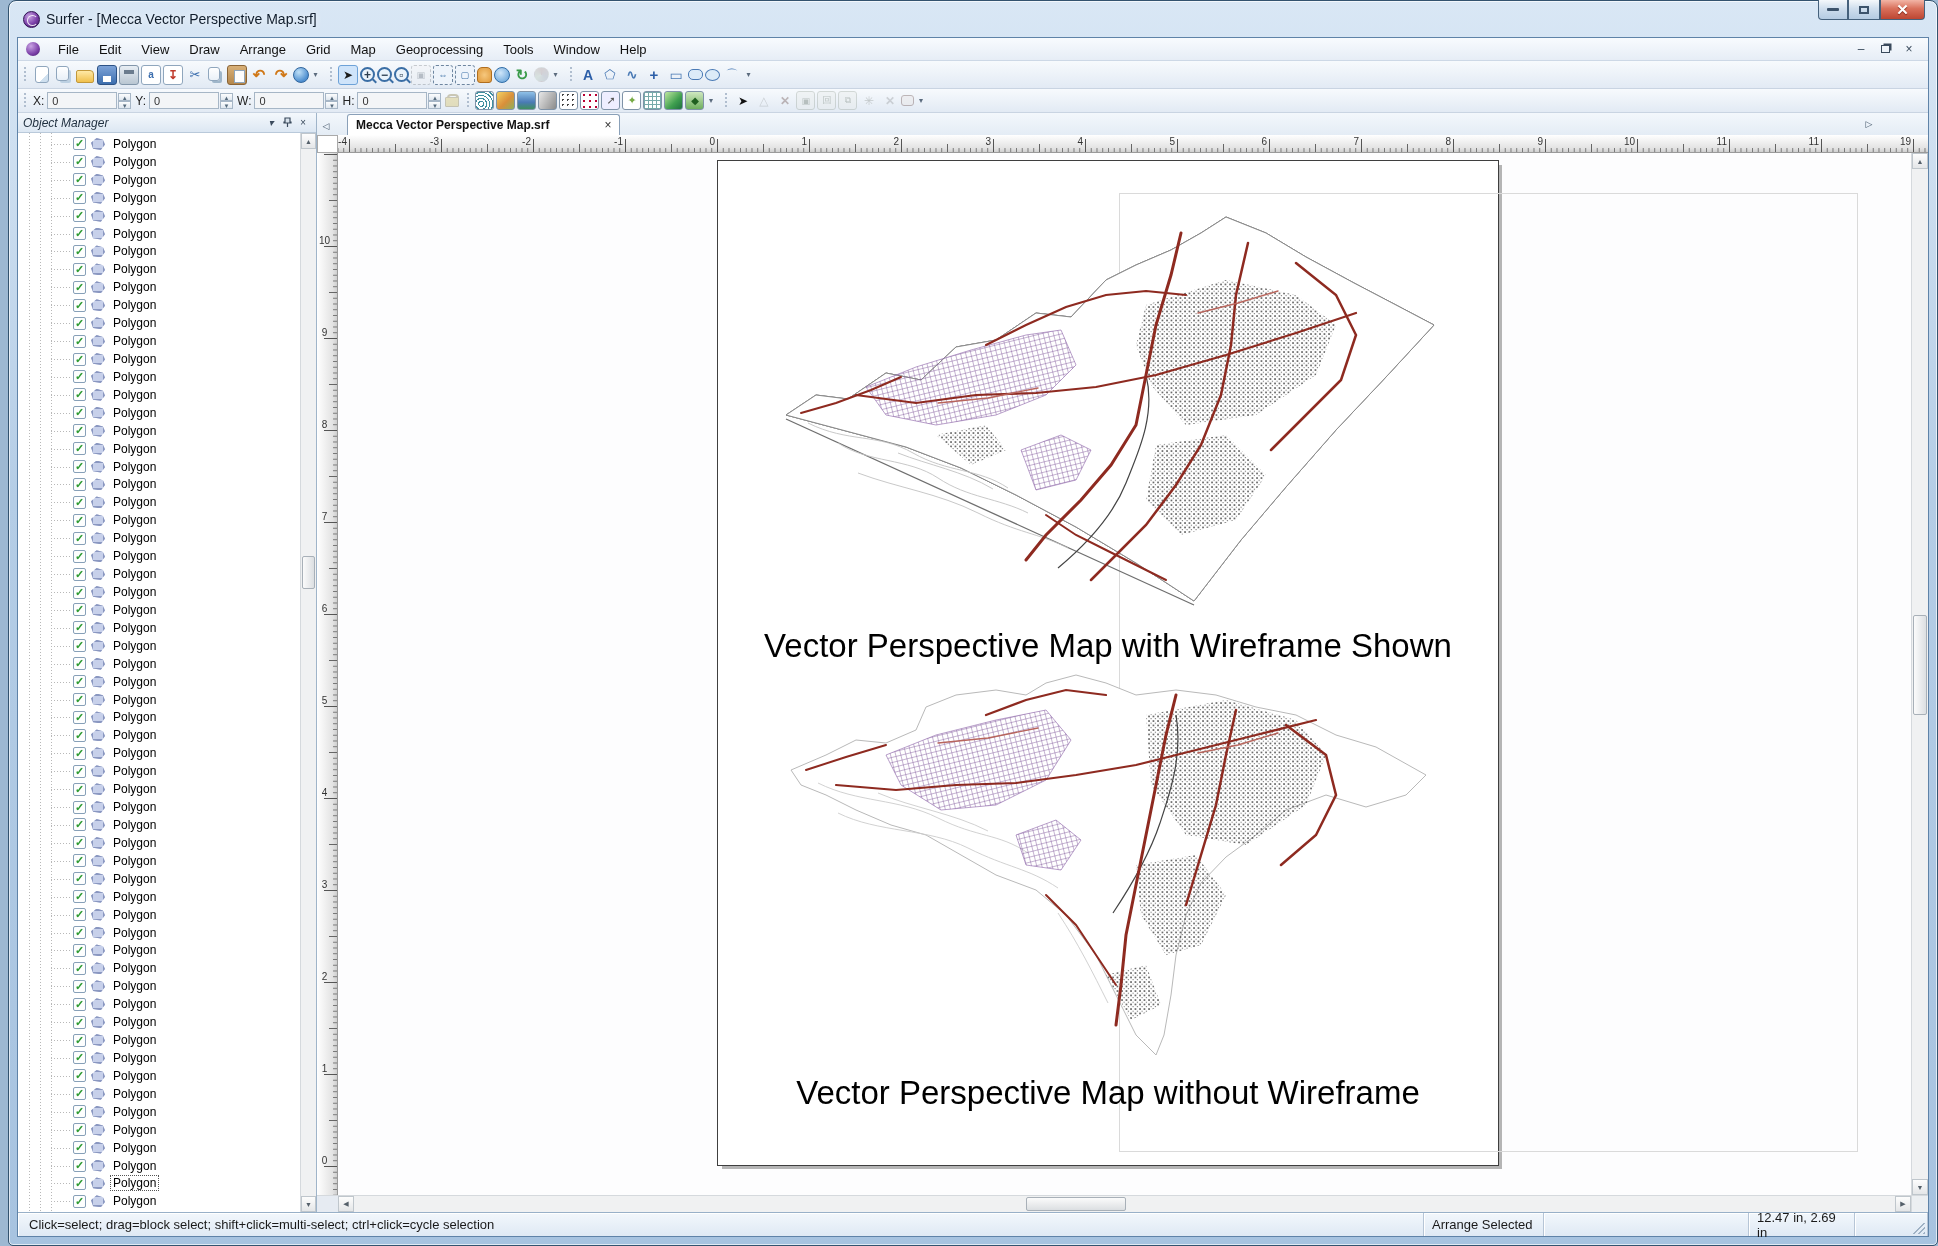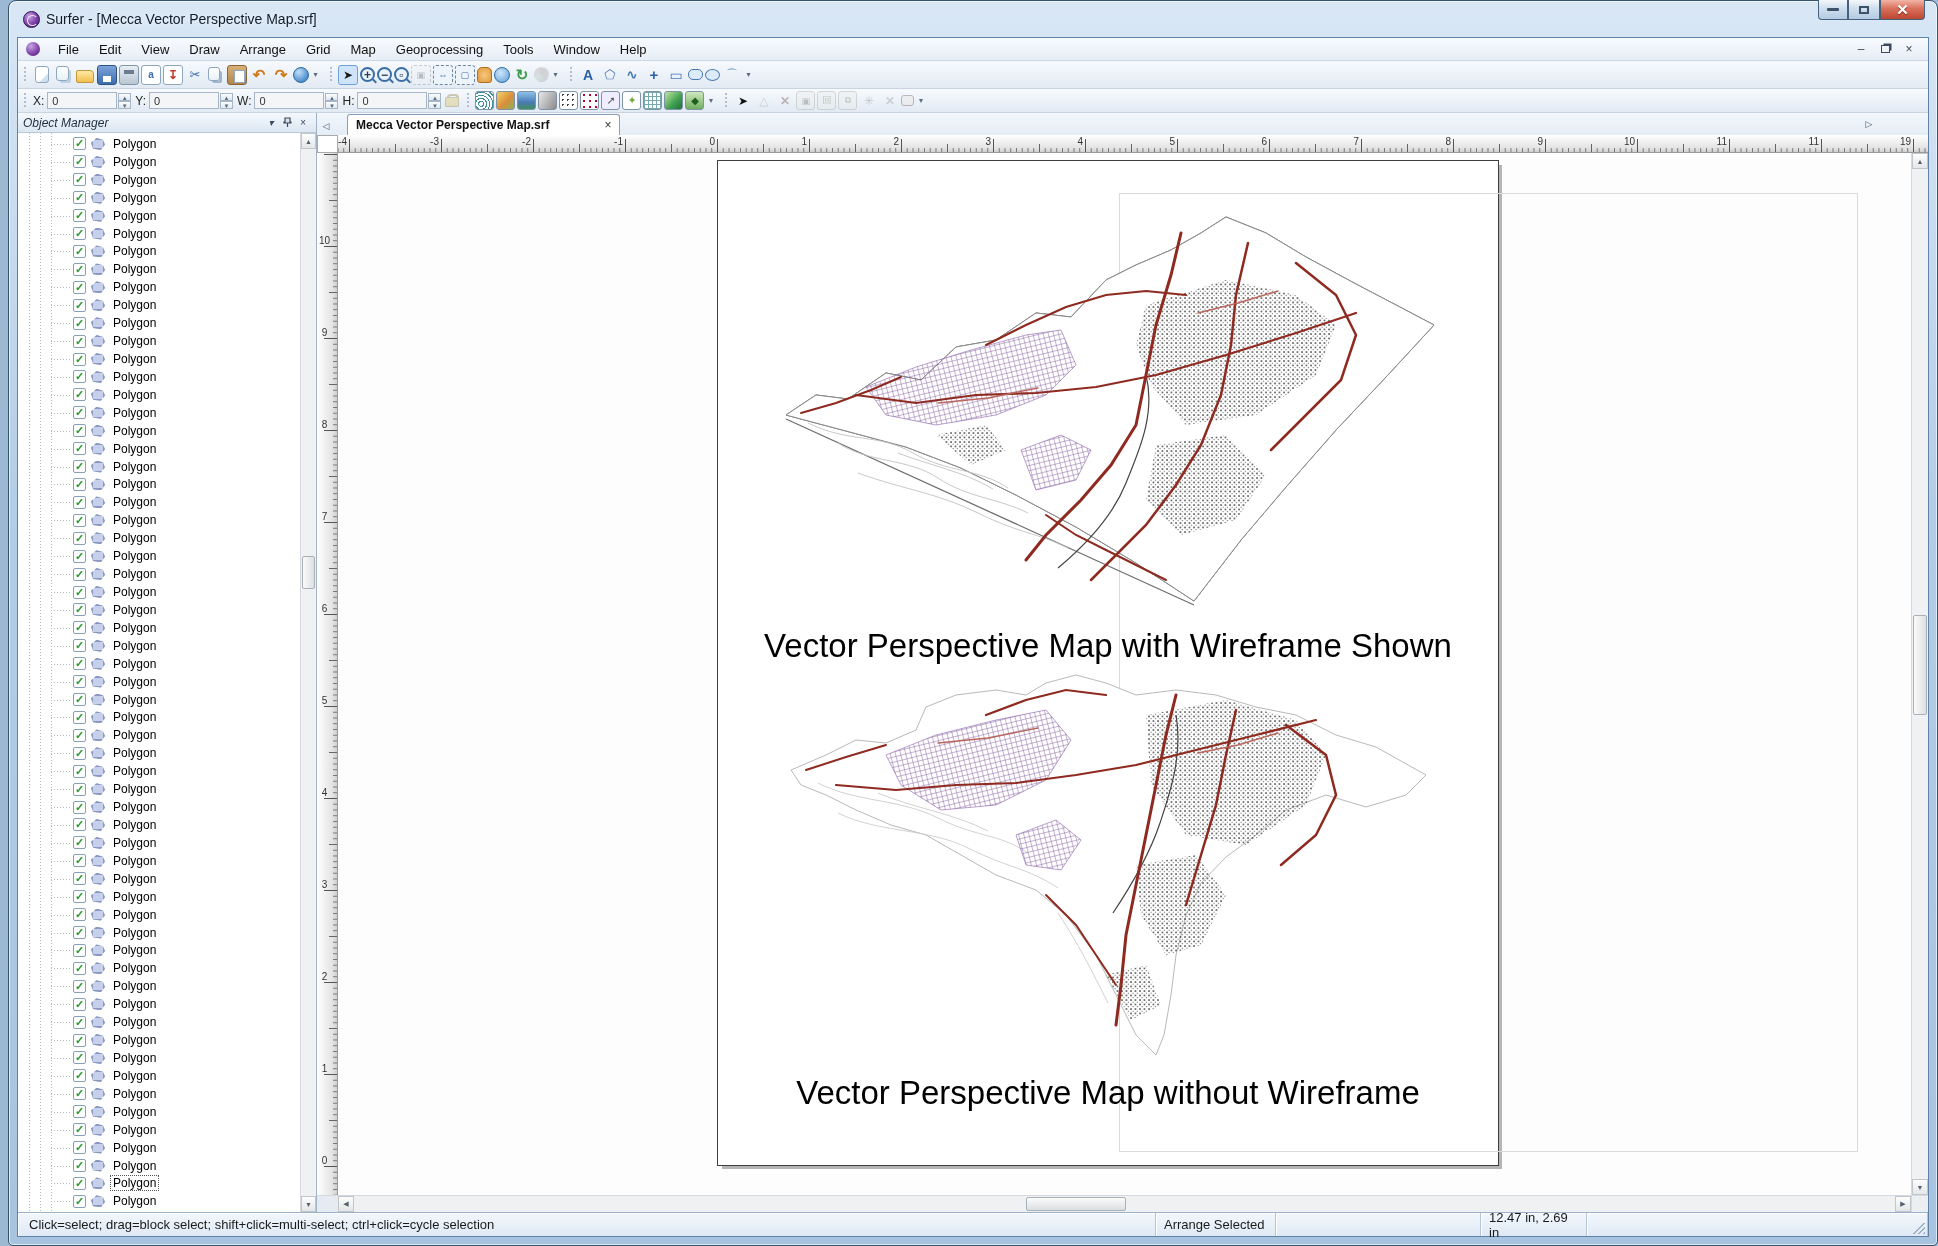--- a/index.html
+++ b/index.html
@@ -203,21 +203,21 @@
     font-size:33px; color:#000; letter-spacing:0; }
   .cap1 { top:474px; } .cap2 { top:921px; }
   .hscrollrow { display:flex; height:17px; }
   .hspacer { width:21px; background:#e6ebf2; border-top:1px solid #d5d9dd; }
   .scroll-corner { width:17px; background:#eceff2; border-top:1px solid #d5d9dd; border-left:1px solid #d5d9dd; }
 
   
   .statusbar { height:24px; display:flex; align-items:stretch; background:linear-gradient(#f2f7fc,#dfe9f4);
     border-top:1px solid #98b0c8; font-size:13px; color:#1a1a1a; }
   .st-seg { display:flex; align-items:center; padding:0 8px; border-right:1px solid #b6c5d6; box-shadow:inset 1px 1px 0 #fff; }
-  .st-help { width:1138px;padding-left:11px; }
+  .st-help { width:1406px;padding-left:11px; }
   .st-sel { width:120px; }
   .st-e1 { width:205px; }
   .st-coord { width:106px; }
   .st-e2 { flex:1; position:relative; }
   .grip-corner { position:absolute; right:2px; bottom:2px; width:12px; height:12px;
     background-image:linear-gradient(135deg, transparent 50%, #9fb2c5 50%, #9fb2c5 58%, transparent 58%, transparent 70%, #9fb2c5 70%, #9fb2c5 78%, transparent 78%, transparent 88%, #9fb2c5 88%); }
 </style>
 </head>
 <body>
 

